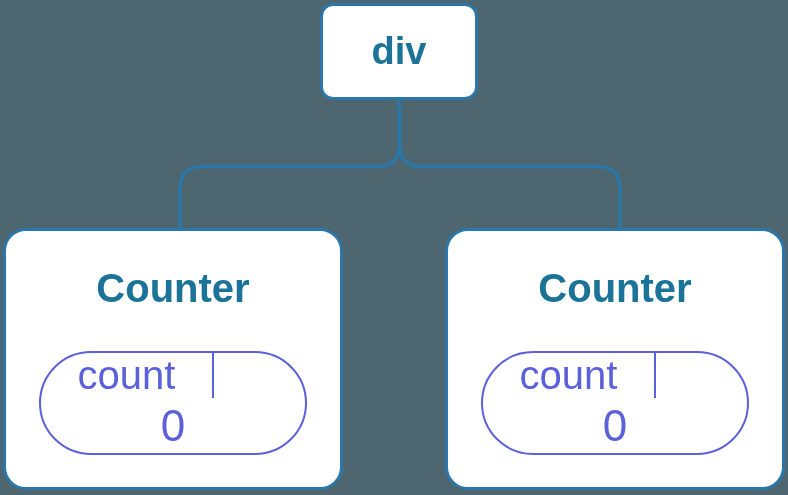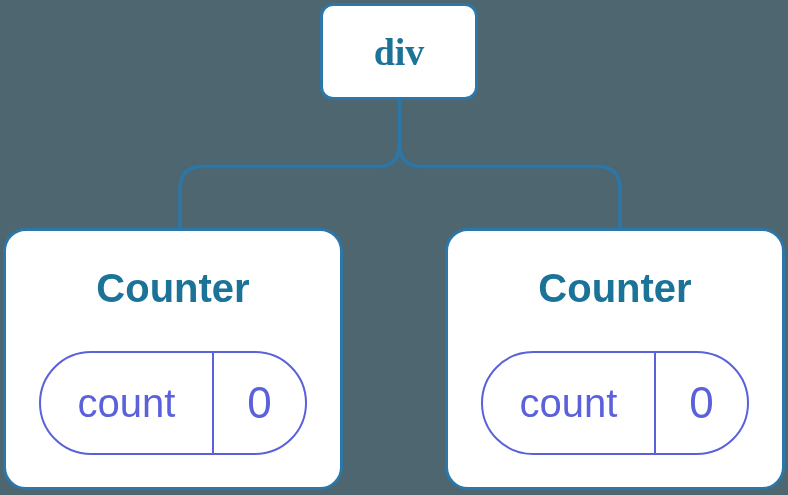--- a/index.html
+++ b/index.html
@@ -43,21 +43,20 @@
     border: 3px solid var(--line-blue);
     border-radius: 13px;
     display: flex;
     align-items: center;
     justify-content: center;
   }
   .node-root .root-label {
     font-size: 38px;
     font-weight: 600;
     color: var(--label-blue);
-    font-family: Liberation Serif, serif;
   }
   .card {
     position: absolute;
     top: 228px;
     width: 340px;
     height: 262px;
     background: var(--card-background);
     border: 3px solid var(--line-blue);
     border-radius: 23px;
     display: flex;
@@ -75,20 +74,21 @@
   }
   .pill {
     margin-top: 40px;
     width: 268px;
     height: 104px;
     border: 2px solid var(--state-purple);
     border-radius: 60px;
     display: flex;
     align-items: stretch;
     background: var(--card-background);
+    flex-direction: column;
   }
   .pill-key {
     width: 173px;
     border-right: 2px solid var(--state-purple);
     display: flex;
     align-items: center;
     justify-content: center;
     font-size: 40px;
     color: var(--state-purple);
   }

